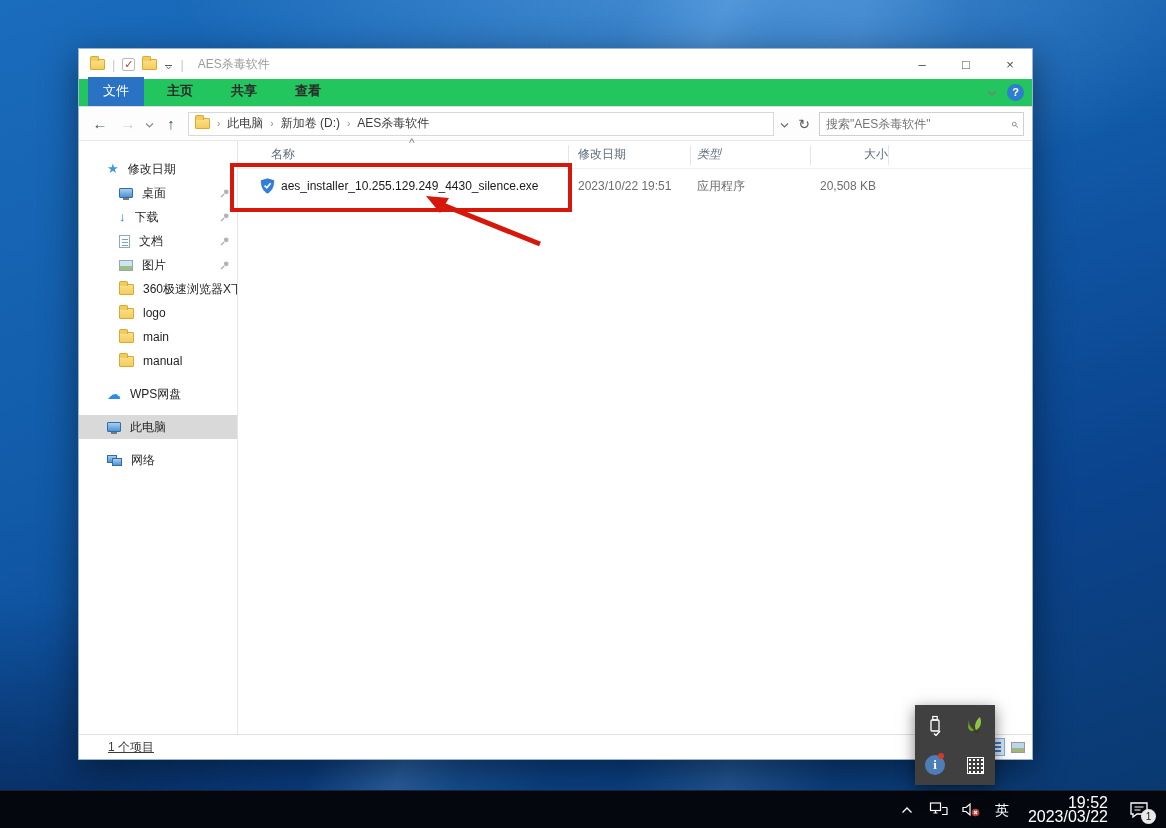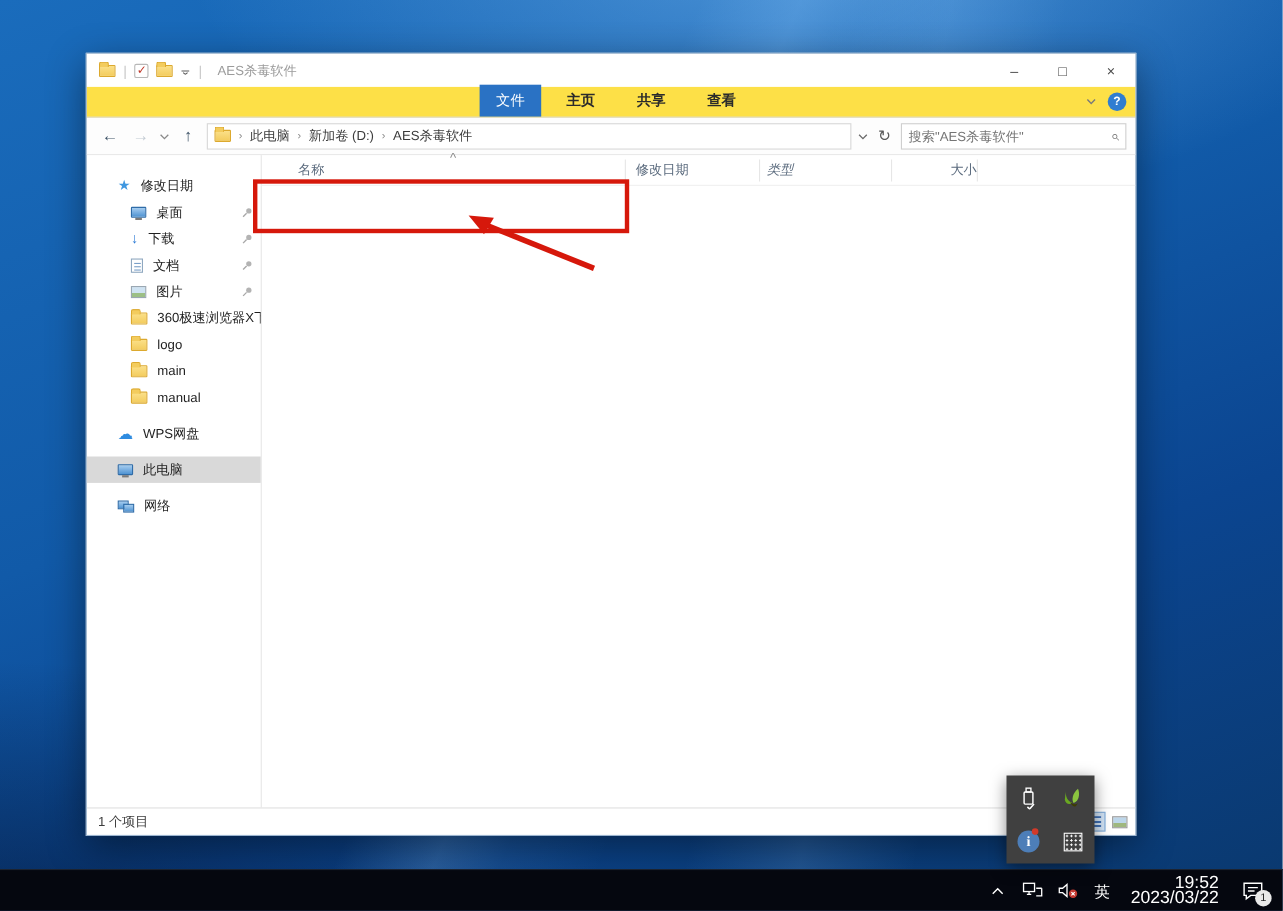--- a/index.html
+++ b/index.html
@@ -42,22 +42,22 @@
 
   .folder-ic { width:15px; height:11px; background:linear-gradient(#fbe089,#f3cc5e);
     border:1px solid #dca92e; border-radius:1px; position:relative; flex:none; }
   .folder-ic::before { content:""; position:absolute; top:-4px; left:-1px; width:7px; height:4px;
     background:#f3cc5e; border:1px solid #dca92e; border-bottom:none; border-radius:2px 2px 0 0; }
   .check-ic { width:13px; height:13px; border:1px solid #b8b8b8; background:#fff; border-radius:2px;
     color:#c0392b; font-size:11px; line-height:11px; text-align:center; font-weight:bold; }
   .chev { display:inline-block; }
 
   
-  .tabsrow { height:28px; display:flex; align-items:flex-end; background:#fde047;
-    border-bottom:1px solid #dcdcdc; position:relative;justify-content:center; }
+  .tabsrow { height:28px; display:flex; align-items:flex-end; background:#22c55e;
+    border-bottom:1px solid #dcdcdc; position:relative; }
   .tab { font-size:13px; padding:5px 15px 6px; color:#2b2b2b; }
   .tab.file { background:#2a72c4; color:#fff; margin-left:9px; }
   .tab.plain { margin-left:8px;font-weight:bold; }
   .ribbon-right { position:absolute; right:8px; bottom:5px; display:flex; align-items:center; gap:10px; }
   .help-btn { width:17px; height:17px; border-radius:50%; background:#2f7dd1; color:#fff;
     font-size:11px; font-weight:bold; display:flex; align-items:center; justify-content:center; }
 
   
   .addrrow { height:34px; background:#fdfdfd; display:flex; align-items:center;
     padding:0 8px 0 10px; gap:6px; border-bottom:1px solid #e9e9e9; }
@@ -111,21 +111,21 @@
   .sort-caret { position:absolute; left:161px; top:-9px; color:#8a8a8a; }
   .frow { display:flex; height:30px; align-items:center; color:#6d6d6d; margin-top:2px; }
   .fc-name { width:321px; margin-left:10px; padding-left:12px; display:flex; align-items:center; gap:6px;
     color:#1a1a1a; white-space:nowrap; }
   .fc-date { width:122px; padding-left:9px; }
   .fc-type { width:120px; padding-left:6px; }
   .fc-size { width:78px; text-align:right; padding-right:13px; }
 
   
   .statusbar { height:25px; border-top:1px solid #e0e0e0; display:flex; align-items:center;
-    font-size:12px; color:#3c3c3c; padding-left:10px; position:relative; }
+    font-size:12px; color:#3c3c3c; padding-left:29px; position:relative;text-decoration:underline; }
   .view-btns { position:absolute; right:4px; top:3px; display:flex; gap:2px; }
   .vbtn { width:21px; height:18px; display:flex; align-items:center; justify-content:center; }
   .vbtn.sel { background:#d3e5f7; border:1px solid #84aeda; }
   .details-ic { width:12px; height:10px;
     background:repeating-linear-gradient(#3f71b8 0 2px, transparent 2px 4px); }
   .thumb-ic { width:14px; height:11px; border:1px solid #9a9a9a;
     background:linear-gradient(#bcd6ea 58%, #9fb77f 58%); }
 
   
   .flyout { position:absolute; left:915px; top:705px; width:80px; height:80px; background:#404040;
@@ -301,20 +301,32 @@
         <div class="hcell hc-date">
           <span>修改日期</span>
         </div>
         <div class="hcell hc-type">
           <span>类型</span>
         </div>
         <div class="hcell hc-size">
           <span>大小</span>
         </div>
       </div>
+      <div class="frow">
+        <div class="fc-name">
+          <svg width="15" height="16" viewBox="0 0 15 16">
+            <path d="M7.5 0.8 L13.8 2.6 C13.8 8.2 12 13 7.5 15.2 C3 13 1.2 8.2 1.2 2.6 Z" fill="#2f7fe0" stroke="#1d5ba8" stroke-width="0.6"></path>
+            <path d="M4.6 7.6 L6.8 9.8 L10.6 5.2" fill="none" stroke="#fff" stroke-width="1.7"></path>
+          </svg>
+          <span>aes_installer_10.255.129.249_4430_silence.exe</span>
+        </div>
+        <div class="fc-date">2023/10/22 19:51</div>
+        <div class="fc-type">应用程序</div>
+        <div class="fc-size">20,508 KB</div>
+      </div>
     </div>
   </div>
 
   <div class="statusbar">
     <span>1 个项目</span>
     <div class="view-btns">
       <div class="vbtn sel">
         <span class="details-ic"></span>
       </div>
       <div class="vbtn">

